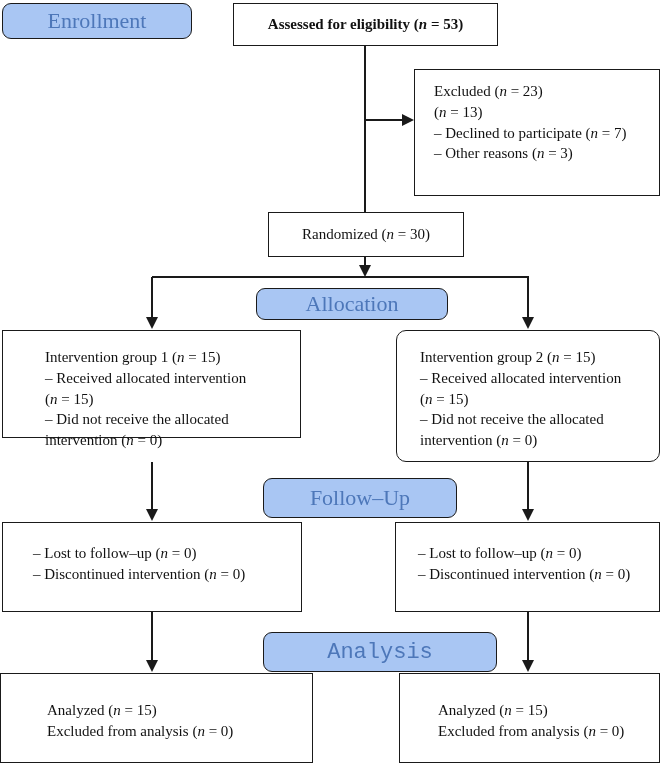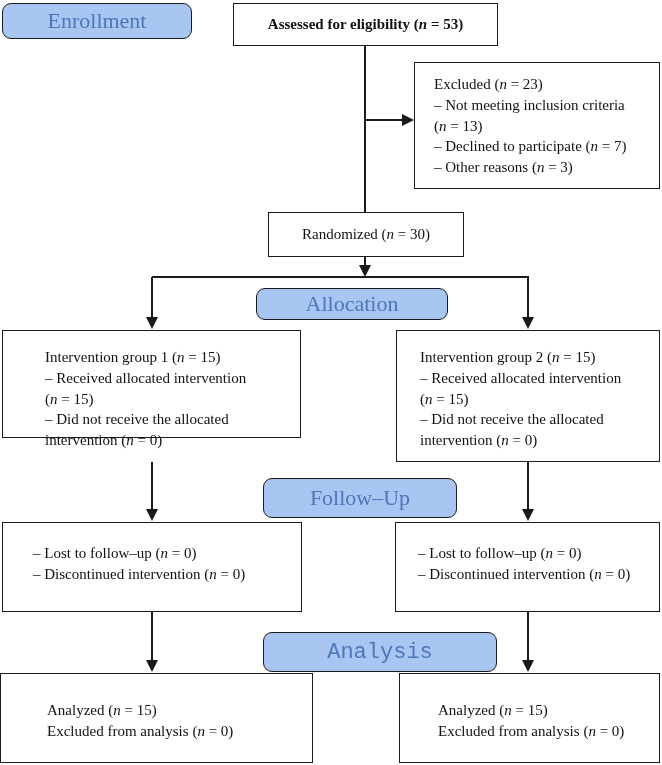--- a/index.html
+++ b/index.html
@@ -93,41 +93,40 @@
 
   <div class="vline" style="left:151px; top:612px; height:48px;"></div>
   <div class="ah-down" style="left:146px; top:660px;"></div>
   <div class="vline" style="left:527px; top:612px; height:48px;"></div>
   <div class="ah-down" style="left:522px; top:660px;"></div>
 
   <div class="box center" style="left:233px; top:3px; width:265px; height:43px;font-weight:bold;">
     <span class="nit">Assessed for eligibility (<i>n</i> = 53)</span>
   </div>
 
-  <div class="box" style="left:414px; top:62px; width:246px; height:127px; padding:11px 4px 0 19px;">
+  <div class="box" style="left:414px; top:69px; width:246px; height:127px; padding:11px 4px 0 19px;">
     <div class="t nit">Excluded (<i>n</i> = 23)</div>
-    <div class="t nit">– Not meeting inclusion criteria</div>
     <div class="t nit">(<i>n</i> = 13)</div>
     <div class="t nit">– Declined to participate (<i>n</i> = 7)</div>
     <div class="t nit">– Other reasons (<i>n</i> = 3)</div>
   </div>
 
   <div class="box center" style="left:268px; top:212px; width:196px; height:45px;">
     <span class="nit">Randomized (<i>n</i> = 30)</span>
   </div>
 
   <div class="box" style="left:2px; top:330px; width:299px; height:108px; padding:16px 4px 0 42px;">
     <div class="t nit">Intervention group 1 (<i>n</i> = 15)</div>
     <div class="t nit">– Received allocated intervention</div>
     <div class="t nit">(<i>n</i> = 15)</div>
     <div class="t nit">– Did not receive the allocated</div>
     <div class="t nit">intervention (<i>n</i> = 0)</div>
   </div>
 
-  <div class="box" style="left:396px; top:330px; width:264px; height:132px; padding:16px 4px 0 23px;">
+  <div class="box" style="left:396px; top:330px; width:264px; height:132px; padding:16px 4px 0 23px;border-radius:10px;">
     <div class="t nit">Intervention group 2 (<i>n</i> = 15)</div>
     <div class="t nit">– Received allocated intervention</div>
     <div class="t nit">(<i>n</i> = 15)</div>
     <div class="t nit">– Did not receive the allocated</div>
     <div class="t nit">intervention (<i>n</i> = 0)</div>
   </div>
 
   <div class="box" style="left:2px; top:522px; width:300px; height:90px; padding:20px 4px 0 30px;">
     <div class="t nit">– Lost to follow–up (<i>n</i> = 0)</div>
     <div class="t nit">– Discontinued intervention (<i>n</i> = 0)</div>

